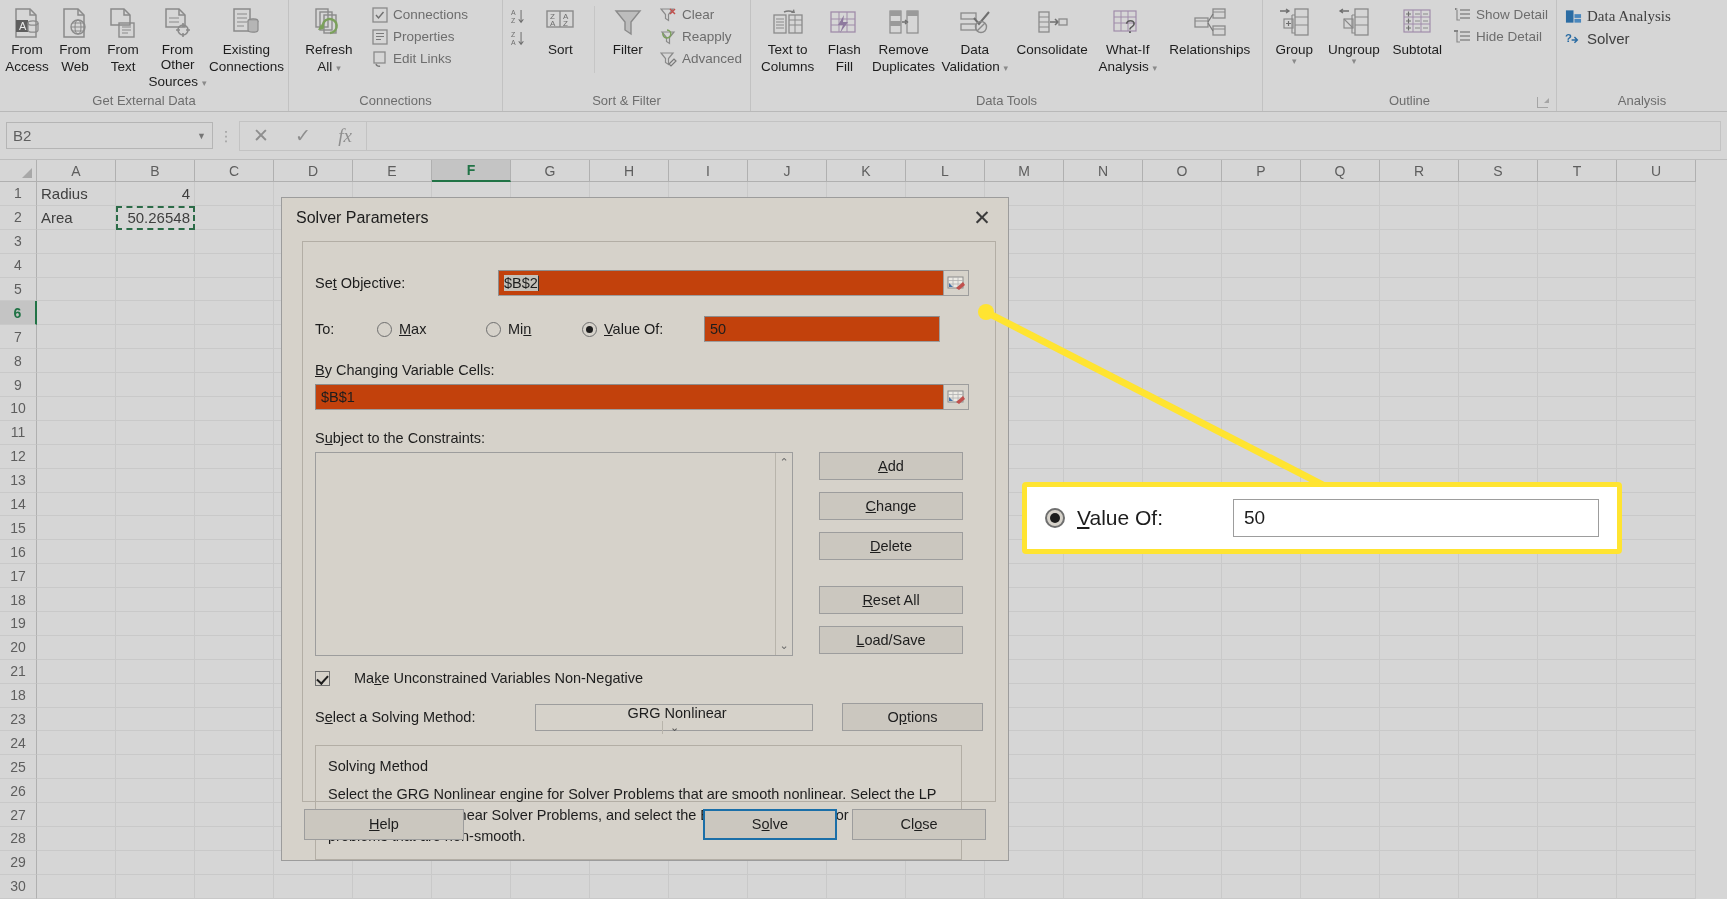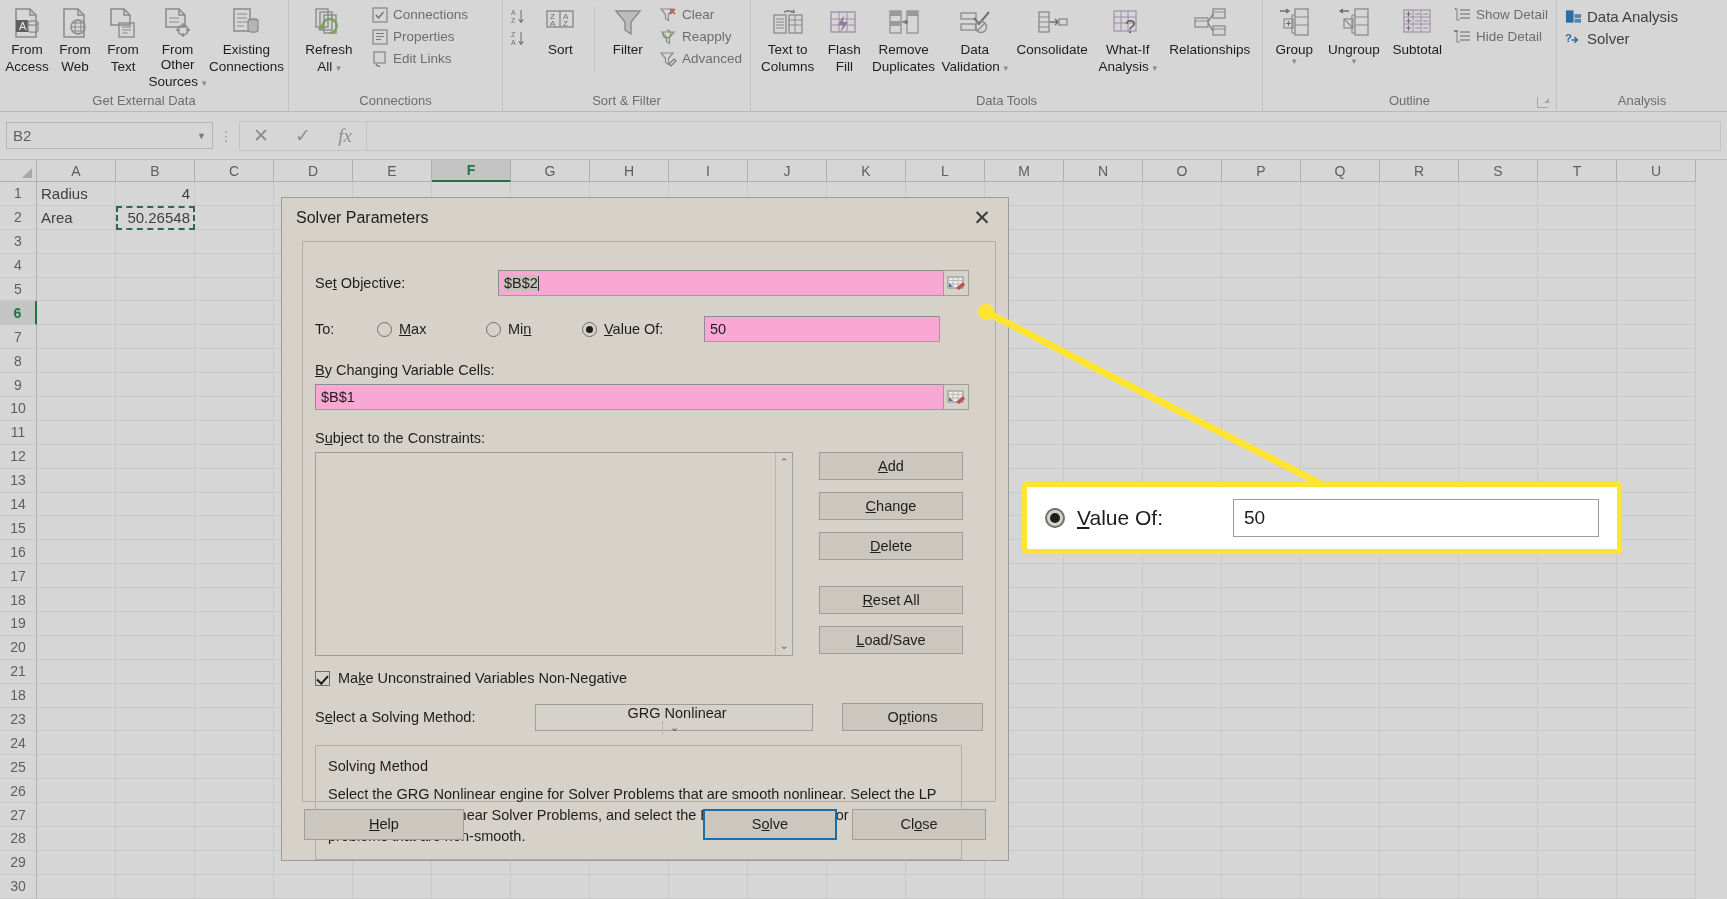--- a/index.html
+++ b/index.html
@@ -238,21 +238,21 @@
     padding: 10px 12px 8px 12px;
     border: 1px solid #b3aea5;
     background: #d6d2ca;
     height: 561px;
   }
   .row { display: flex; align-items: center; }
   .lbl { color: #1d1d1d; }
   u.acc { text-decoration: underline; }
 
   .tfield {
-    background: #f9a8d4;
+    background: #c2410c;
     border: 1px solid #9d9d9d;
     border-top-color: #8d8d8d;
     border-left-color: #8d8d8d;
     height: 26px;
     display: flex; align-items: center;
     padding: 0 5px;
     font-size: 14.5px;
     color: #1d1d1d;
   }
   .refbtn {
@@ -753,21 +753,21 @@
       </div>
       <div class="rgroup-title">
         <span>Outline</span>
         <span class="dlg-launch"></span>
       </div>
     </div>
 
     <div class="rgroup" style="width:auto;flex:1;">
       <div class="rgroup-body">
         <div class="smallcol" style="padding-top:4px;">
-          <div class="smallbtn" style="font-size:15px;">
+          <div class="smallbtn" style="font-size:15px;font-family:Liberation Serif, serif;">
             <span class="ic">
               <svg width="18" height="17" viewBox="0 0 18 17">
                 <rect x="1" y="2" width="8" height="13" fill="#2b6ca3"></rect>
                 <rect x="10" y="6" width="7" height="4" fill="#4a87bd"></rect>
                 <rect x="10" y="11" width="7" height="4" fill="#4a87bd"></rect>
               </svg>
             </span>
             <span style="color:#3f3f3f;">Data Analysis</span>
           </div>
           <div class="smallbtn" style="font-size:15px;">
@@ -1643,21 +1643,21 @@
               <u class="acc">R</u>
               <span>eset All</span>
             </div>
           <div class="btn" style="width:144px;">
               <u class="acc">L</u>
               <span>oad/Save</span>
             </div>
         </div>
       </div>
 
-      <div class="row" style="margin-top:14px;gap:8px;">
+      <div class="row" style="margin-top:14px;gap:24px;">
         <span class="checkbox on"></span>
         <span><span>Ma</span><u class="acc">k</u><span>e Unconstrained Variables Non-Negative</span></span>
       </div>
 
       <div class="row" style="margin-top:17px;">
         <div style="width:225px;">
           <span>S</span><u class="acc">e</u><span>lect a Solving Method:</span>
         </div>
         <div class="combo" style="width:284px;flex-direction:column;">
           <span class="val">GRG Nonlinear</span>

